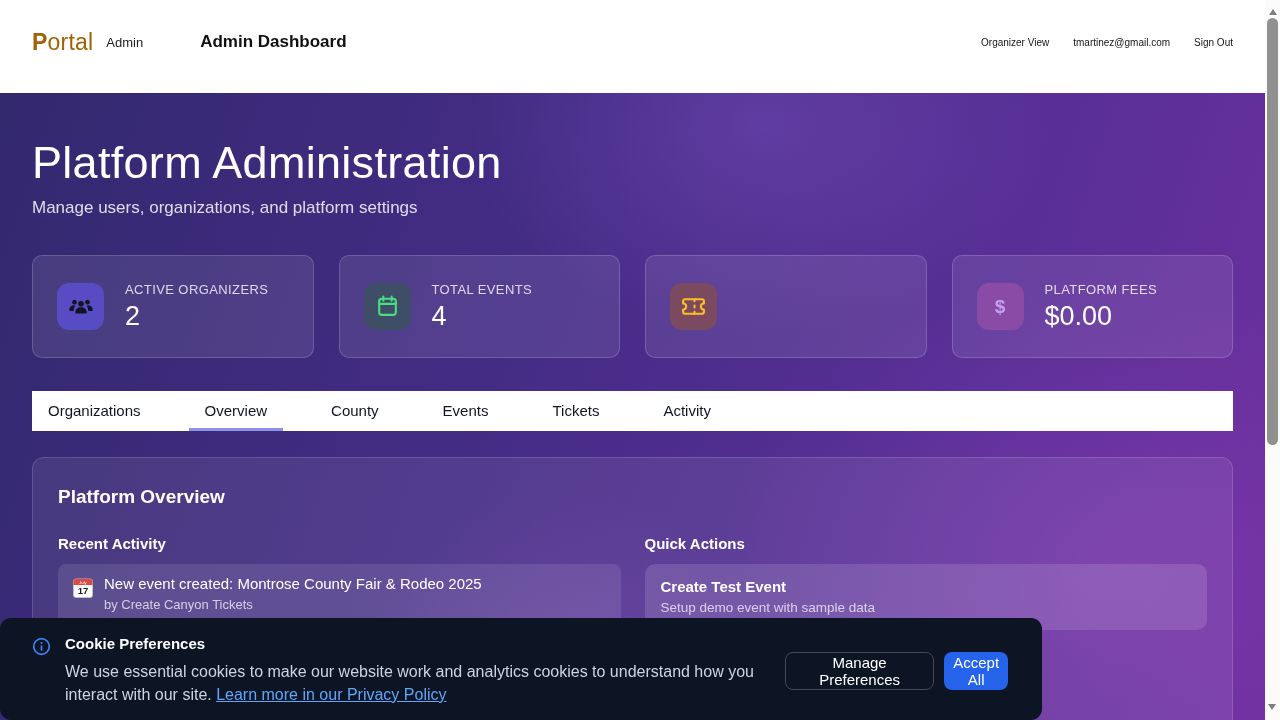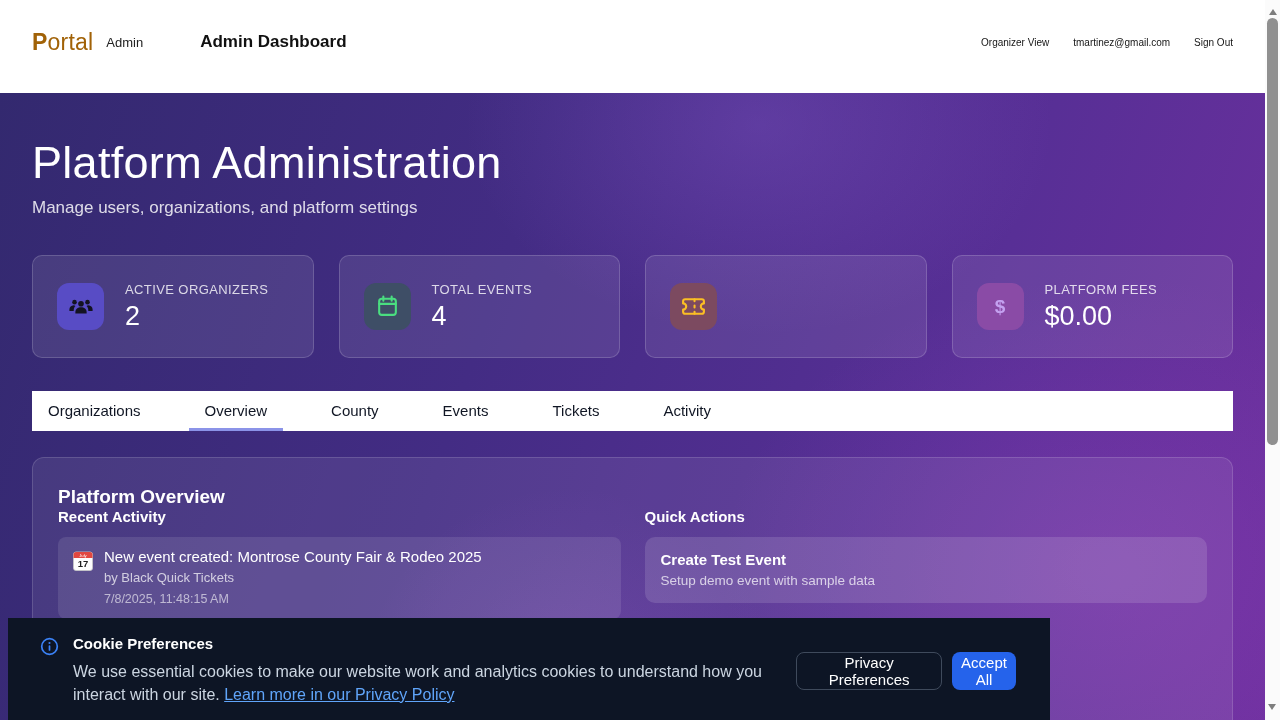--- a/index.html
+++ b/index.html
@@ -49,36 +49,36 @@
   .tab { padding:0 16px; line-height:39px; font-size:15px; color:#101624;
     position:relative; cursor:pointer; white-space:nowrap; }
   .tab.active::after { content:""; position:absolute; left:0; right:0; bottom:0;
     height:3px; background:#8b93e8; }
 
   
   .overview-card { margin-top:26px; height:340px; border-radius:12px;
     background:rgba(255,255,255,.08); border:1px solid rgba(255,255,255,.14);
     padding:28px 25px 0; }
   .overview-title { font-size:19px; font-weight:700; color:#fff; }
-  .columns { display:grid; grid-template-columns:1fr 1fr; gap:24px; }
+  .columns { margin-top:27px; display:grid; grid-template-columns:1fr 1fr; gap:24px; }
   .col-heading { font-size:15px; font-weight:700; color:#fff; margin-bottom:12px; }
   .activity-item { background:rgba(255,255,255,.10); border-radius:8px;
     padding:11px 14px 13px; display:flex; gap:10px; }
   .activity-icon { flex:none; margin-top:2px; }
   .activity-title { font-size:15px; color:#fff; }
   .activity-by { font-size:13px; color:rgba(255,255,255,.72); margin-top:5px; }
   .activity-time { font-size:12.5px; color:rgba(255,255,255,.60); margin-top:7px; }
   .quick-item { background:rgba(255,255,255,.13); border-radius:10px;
     padding:14px 16px 15px; cursor:pointer; }
   .quick-title { font-size:15px; font-weight:700; color:#fff; }
   .quick-desc { font-size:13.5px; color:rgba(255,255,255,.72); margin-top:5px; }
 
   
-  .cookie-banner { position:absolute; left:8px; bottom:0; width:1042px; height:102px;
-    background:#0d1525; z-index:10; display:flex; padding:17px 34px 0 32px; }
+  .cookie-banner { position:absolute; left:0; bottom:0; width:1042px; height:102px;
+    background:#0d1525; z-index:10; display:flex; padding:17px 34px 0 32px;border-radius:11px; }
   .cb-icon { flex:none; margin:2px 14px 0 0; }
   .cb-text { width:862px; }
   .cb-title { font-size:15px; font-weight:700; color:#fff; margin-bottom:8px; }
   .cb-body { font-size:16px; color:#cbd5e1; line-height:23px; }
   .cb-link { color:#60a5fa; text-decoration:underline; cursor:pointer; }
   .cb-buttons { margin-left:auto; display:flex; gap:10px; margin-top:17px; }
   .btn { height:38px; border-radius:8px; font-size:15px;
     font-family:"Liberation Sans", sans-serif; cursor:pointer; }
   .btn-manage { background:transparent; border:1px solid #3f4a5c; color:#fff;
     padding:0 19px; }
@@ -185,21 +185,21 @@
           <div class="activity-icon">
             <svg viewBox="0 0 22 22" width="22" height="22">
               <rect x="1.5" y="2" width="19" height="18.5" rx="2.5" fill="#fdfdfd" stroke="#c9c9c9" stroke-width="0.8"></rect>
               <path d="M1.5 4.5a2.5 2.5 0 0 1 2.5-2.5h14a2.5 2.5 0 0 1 2.5 2.5V8h-19Z" fill="#e24840"></path>
               <text x="11" y="6.8" font-size="4.2" fill="#fff" text-anchor="middle" font-family="Liberation Sans, sans-serif">July</text>
               <text x="11" y="17" font-size="9.5" font-weight="bold" fill="#1d1d1d" text-anchor="middle" font-family="Liberation Sans, sans-serif">17</text>
             </svg>
           </div>
           <div>
             <div class="activity-title">New event created: Montrose County Fair &amp; Rodeo 2025</div>
-            <div class="activity-by">by Black Quick Tickets</div>
+            <div class="activity-by">by Create Canyon Tickets</div>
             <div class="activity-time">7/8/2025, 11:48:15 AM</div>
           </div>
         </div>
       </div>
 
       <div>
         <div class="col-heading">Quick Actions</div>
         <div class="quick-item">
           <div class="quick-title">Create Test Event</div>
           <div class="quick-desc">Setup demo event with sample data</div>
@@ -216,21 +216,21 @@
       <circle cx="10" cy="10" r="8.2" stroke="#3b82f6" stroke-width="1.8"></circle>
       <circle cx="10" cy="6.3" r="1.1" fill="#3b82f6"></circle>
       <rect x="9.1" y="8.6" width="1.8" height="6" rx="0.9" fill="#3b82f6"></rect>
     </svg>
   </div>
   <div class="cb-text">
     <div class="cb-title">Cookie Preferences</div>
     <div class="cb-body"><span>We use essential cookies to make our website work and analytics cookies to understand how you interact with our site. </span><span class="cb-link">Learn more in our Privacy Policy</span></div>
   </div>
   <div class="cb-buttons">
-    <button class="btn btn-manage">Privacy Preferences</button>
+    <button class="btn btn-manage">Manage Preferences</button>
     <button class="btn btn-accept">Accept All</button>
   </div>
 </div>
 
 <div class="scrollbar">
   <div class="sb-up"></div>
   <div class="sb-thumb"></div>
   <div class="sb-down"></div>
 </div>
 

